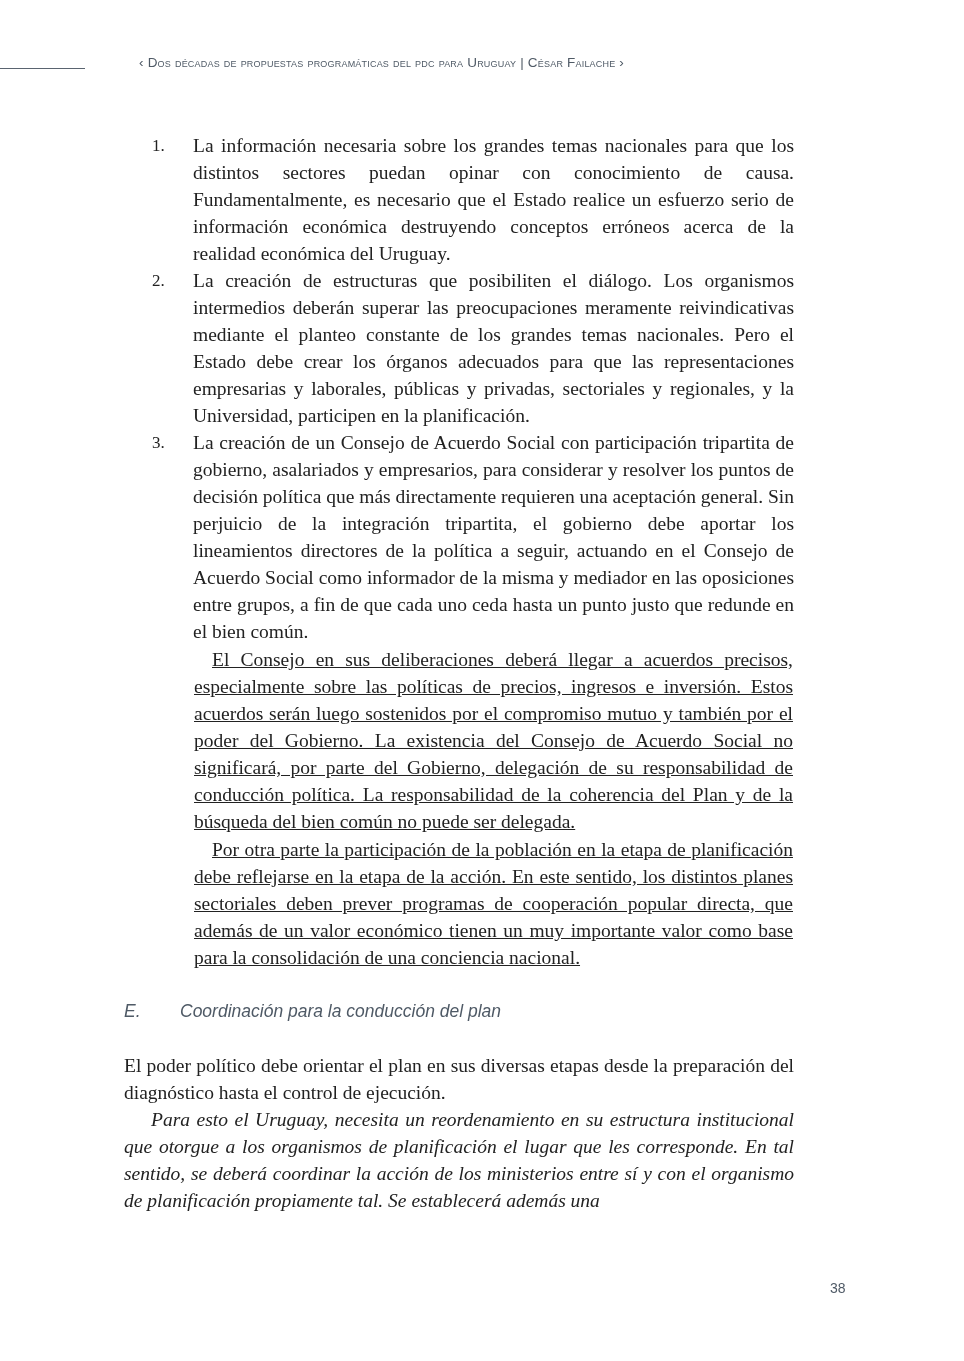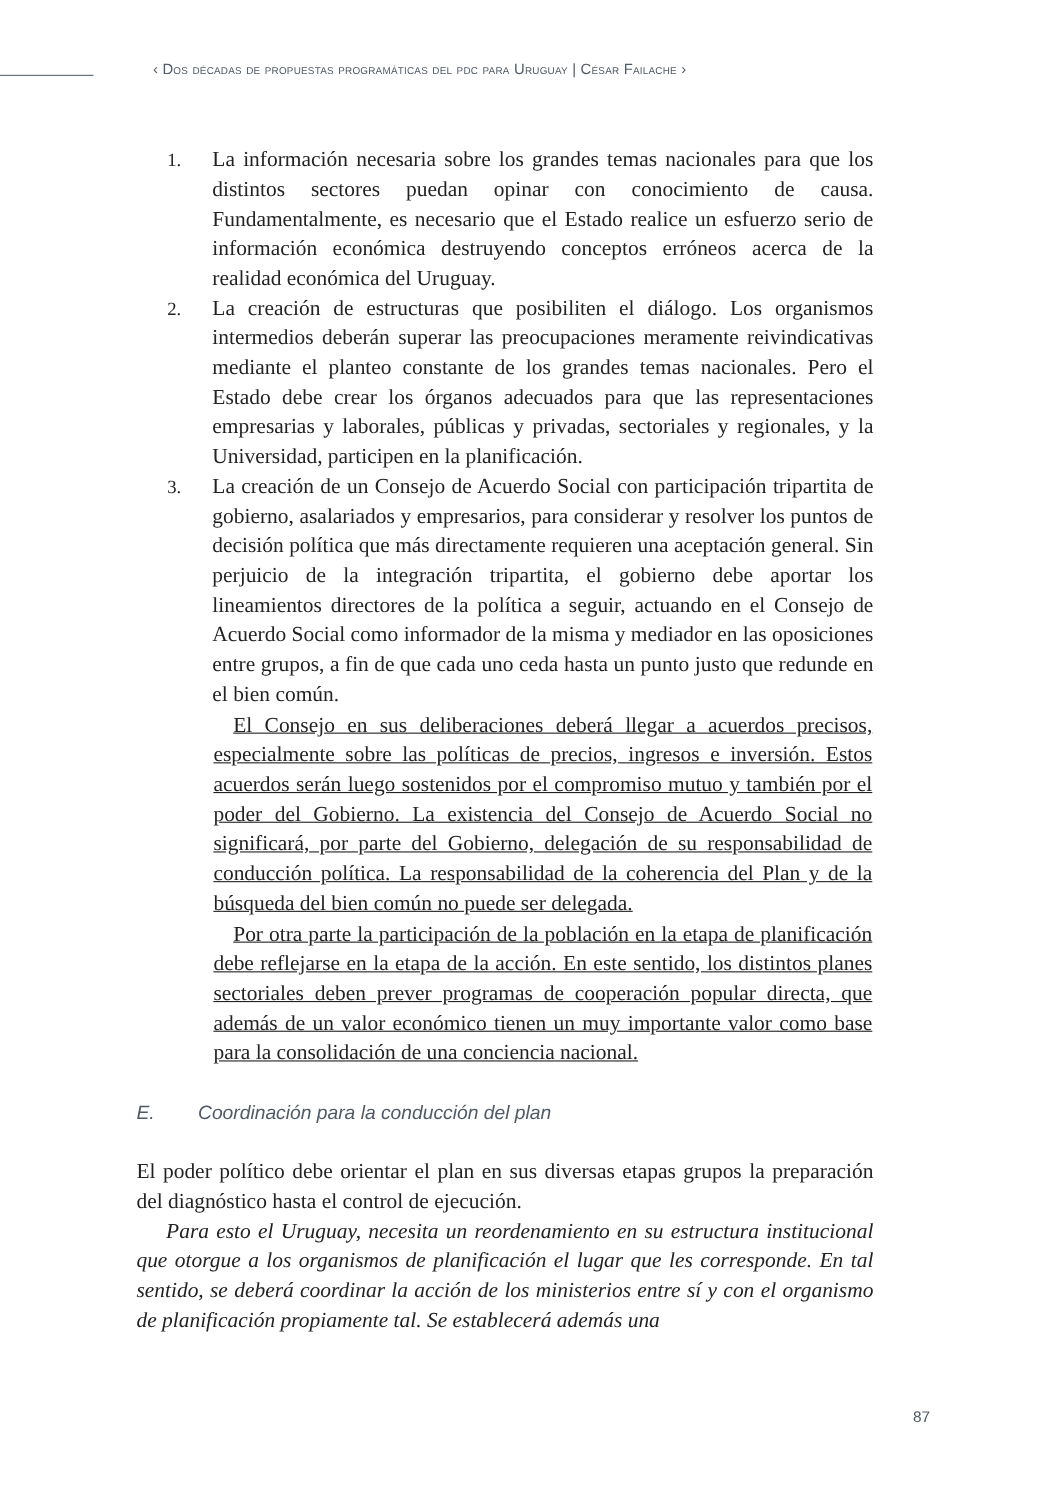--- a/index.html
+++ b/index.html
@@ -131,17 +131,17 @@
     </li>
   </ol>
   <p class="continuation-para">El Consejo en sus deliberaciones deberá llegar a acuerdos precisos, especialmente sobre las políticas de precios, ingresos e inversión. Estos acuerdos serán luego sostenidos por el compromiso mutuo y también por el poder del Gobierno. La existencia del Consejo de Acuerdo Social no significará, por parte del Gobierno, delegación de su responsabilidad de conducción política. La responsabilidad de la coherencia del Plan y de la búsqueda del bien común no puede ser delegada.</p>
   <p class="continuation-para">Por otra parte la participación de la población en la etapa de planificación debe reflejarse en la etapa de la acción. En este sentido, los distintos planes sectoriales deben prever programas de cooperación popular directa, que además de un valor económico tienen un muy importante valor como base para la consolidación de una conciencia nacional.</p>
 
   <div class="section-heading">
     <span class="section-letter">E.</span>
     <span>Coordinación para la conducción del plan</span>
   </div>
 
-  <p class="body-para">El poder político debe orientar el plan en sus diversas etapas grupos la preparación del diagnóstico hasta el control de ejecución.</p>
+  <p class="body-para">El poder político debe orientar el plan en sus diversas etapas desde la preparación del diagnóstico hasta el control de ejecución.</p>
   <p class="body-para indented">Para esto el Uruguay, necesita un reordenamiento en su estructura institucional que otorgue a los organismos de planificación el lugar que les corresponde. En tal sentido, se deberá coordinar la acción de los ministerios entre sí y con el organismo de planificación propiamente tal. Se establecerá además una</p>
 </div>
 
-<div class="page-number">87</div>
+<div class="page-number">38</div>
 
 </body></html>

